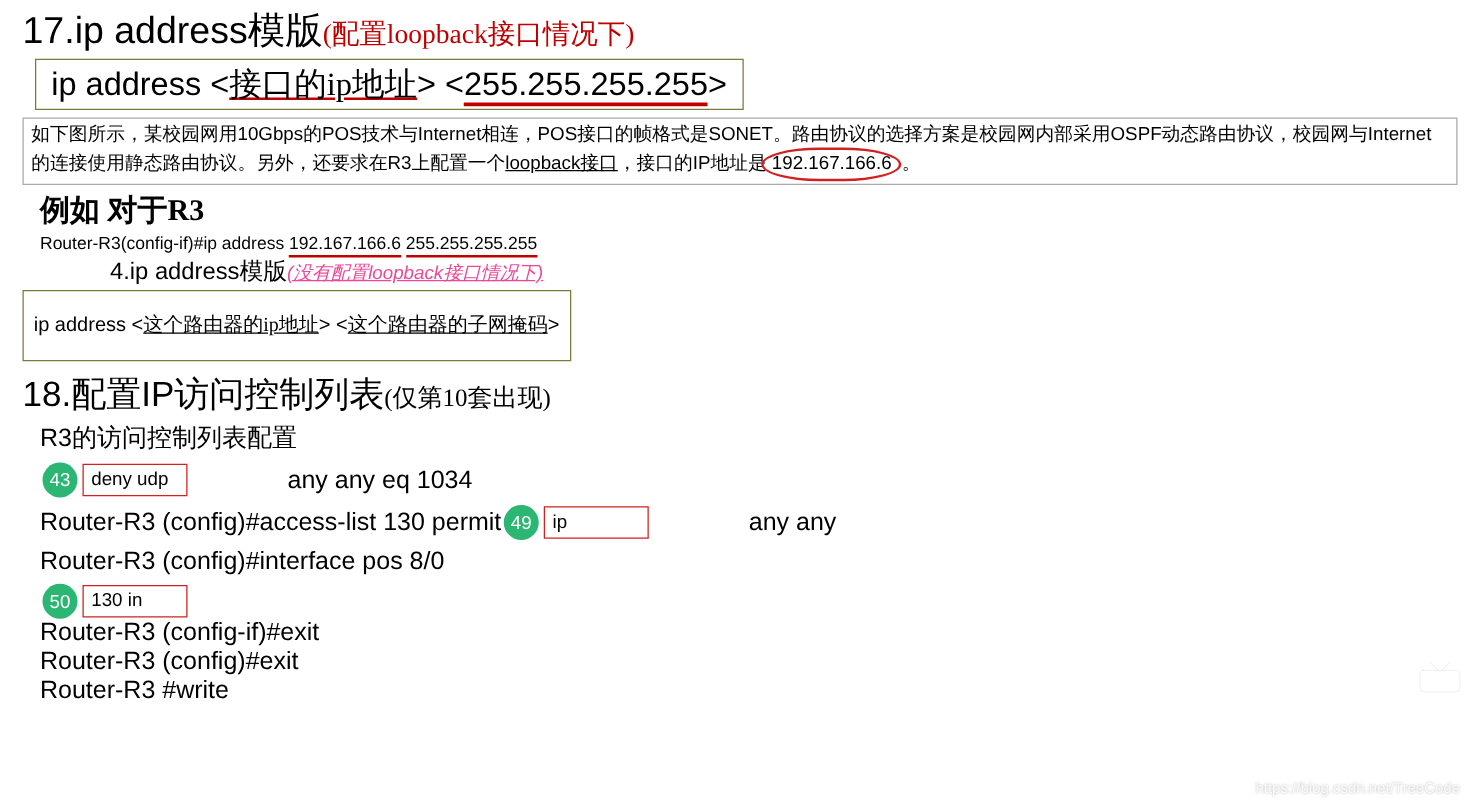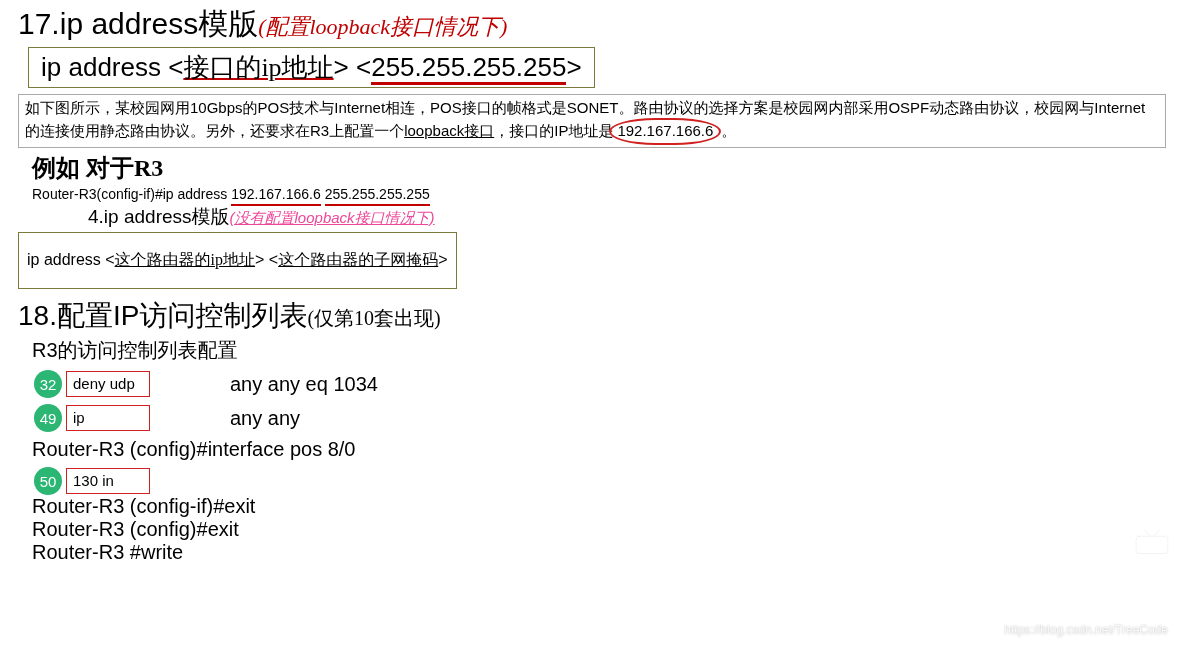--- a/index.html
+++ b/index.html
@@ -1,18 +1,18 @@
 <!DOCTYPE html>
 <html><head>
 <meta charset="utf-8">
 <style>
 html,body{margin:0;padding:0;width:1184px;height:645px;overflow:hidden;font-family:"Microsoft YaHei","SimSun",sans-serif;background:#fff;color:#000}
 body{position:relative;padding:4px 18px;box-sizing:border-box}
 .h17{font-size:30px;font-weight:400}
-.h17 .sub{color:#c00000;font-size:22px;font-style:italic;font-family:"KaiTi","STKaiti",serif}
+.h17 .sub{color:#c00000;font-size:22px;font-family:"KaiTi","STKaiti",serif}
 .tmpl1{display:inline-block;border:1px solid #7a7a3a;padding:2px 12px;font-size:26px;margin-left:10px;margin-top:2px}
 .tmpl1 .u1{text-decoration:underline;text-decoration-color:#c00000;font-family:"KaiTi","STKaiti",serif}
 .tmpl1 .u2{border-bottom:3px solid #c00000;padding-bottom:0}
 .question{border:1px solid #aaa;padding:2px 6px;font-size:15px;margin-top:6px;line-height:1.4;position:relative}
 .question .u{text-decoration:underline}
 .circle-ip{display:inline-block;border:2px solid #d02020;border-radius:50%/60%;padding:0 6px 2px 6px;margin-left:-4px}
 .eg{font-family:"KaiTi","STKaiti",serif;font-size:24px;font-weight:bold;margin-top:4px;margin-left:14px}
 .cmd1{font-size:14px;margin-left:14px;margin-top:2px}
 .cmd1 .ul{border-bottom:2px solid #c00000;padding-bottom:2px}
 .sec4t{font-size:19px;margin-left:70px;margin-top:2px}
@@ -69,26 +69,27 @@
   <span>ip address &lt;</span><span class="k">这个路由器的ip地址</span><span>&gt; &lt;</span><span class="k">这个路由器的子网掩码</span><span>&gt;</span>
 </div>
 
 
 <div class="h18">
   <span>18.</span><span>配置IP访问控制列表</span><span class="sub">(仅第10套出现)</span>
 </div>
 <div class="sub18">R3的访问控制列表配置</div>
 
 <div class="cfg">
-  <span class="bubble">32</span>
+  <span class="bubble">43</span>
   <span class="ans">deny udp</span>
   <span class="after">any any eq 1034</span>
 </div>
 
 <div class="cfg">
+  <span>Router-R3 (config)#access-list 130 permit </span>
   <span class="bubble">49</span>
   <span class="ans">ip</span>
   <span class="after">any any</span>
 </div>
 
 <div class="cfg">
   <span>Router-R3 (config)#interface pos 8/0</span>
 </div>
 
 <div class="cfg">

